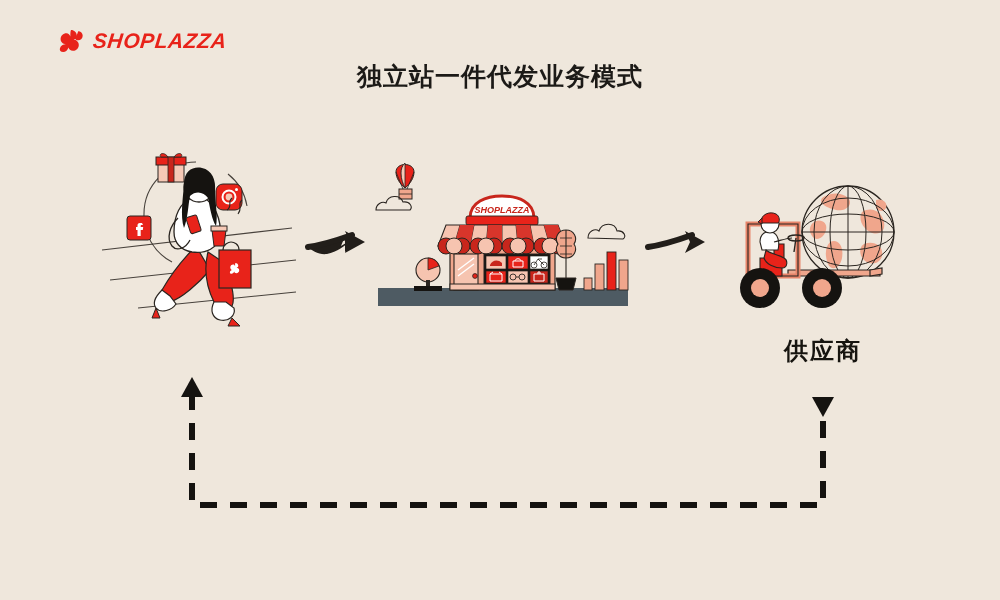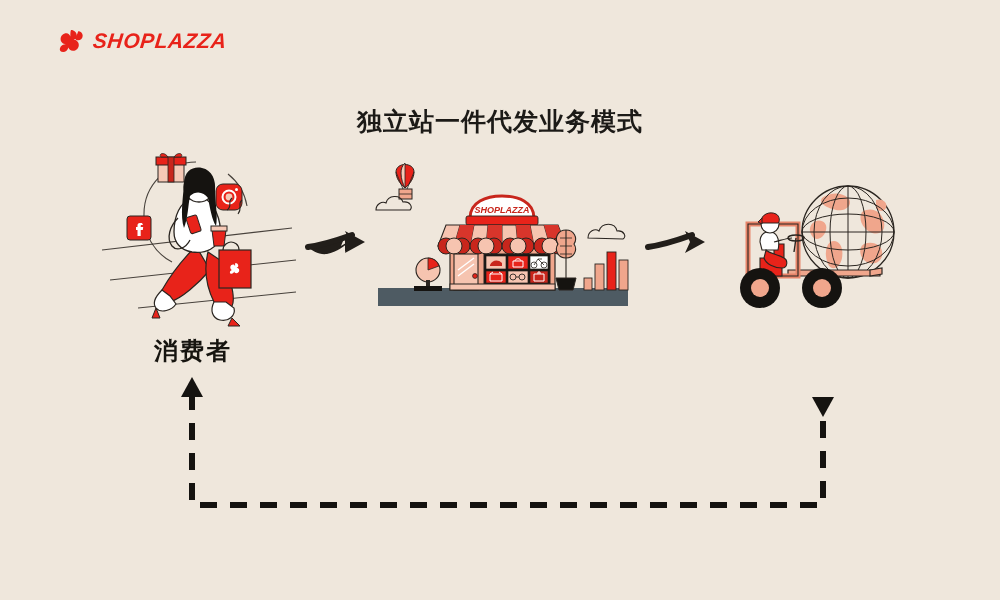--- a/index.html
+++ b/index.html
@@ -41,21 +41,20 @@
   #title {
     position: absolute;
     left: 0;
     top: 60px;
     width: 1000px;
     text-align: center;
     font-size: 25px;
     font-weight: 700;
     color: #1C1A17;
     letter-spacing: 1px;
-    margin-top: 45px;
   }
 
   
   .node-label {
     position: absolute;
     width: 240px;
     text-align: center;
     font-size: 24px;
     font-weight: 700;
     color: #16140F;
@@ -374,21 +373,21 @@
         <g>
           <circle cx="30" cy="108" r="20" fill="#151310"></circle>
           <circle cx="30" cy="108" r="9" fill="#F0A68C"></circle>
           <circle cx="92" cy="108" r="20" fill="#151310"></circle>
           <circle cx="92" cy="108" r="9" fill="#F0A68C"></circle>
         </g>
       </g>
     </svg>
   </div>
 
-  <div class="node-label" id="label-consumer">消费者</div>
+  <div class="node-label" id="label-supplier">供应商</div>
 
   <div id="return-path">
     <svg width="680" height="145" viewBox="0 0 680 145">
       <path d="M22 18 L22 130 L653 130 L653 22" fill="none" stroke="#151310" stroke-width="6" stroke-dasharray="17 13" stroke-linecap="butt"></path>
       <path d="M22 2 L33 22 L11 22 Z" fill="#151310"></path>
       <path d="M653 42 L664 22 L642 22 Z" fill="#151310"></path>
     </svg>
   </div>
 
 </div>

